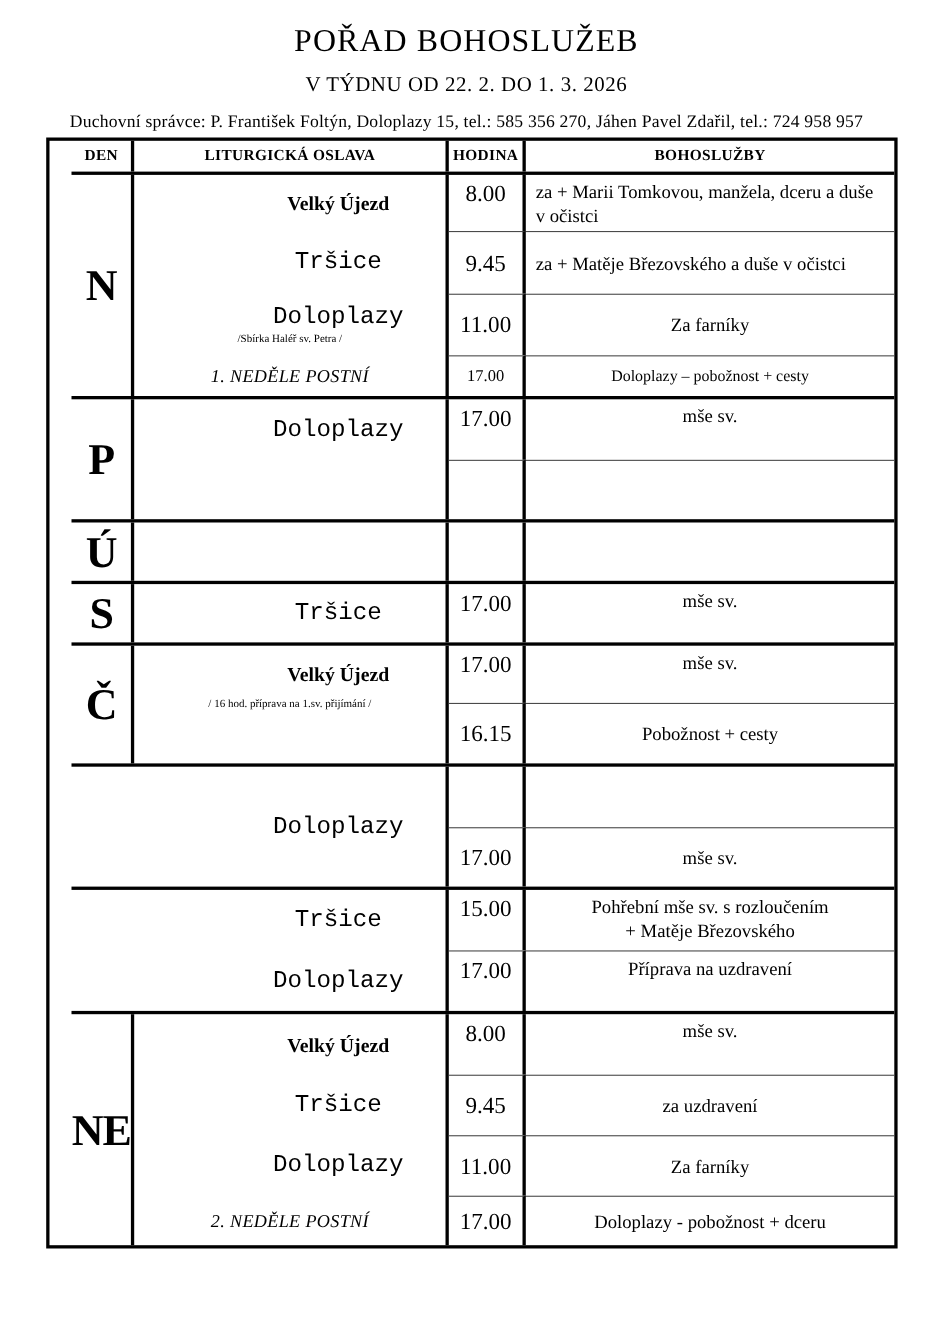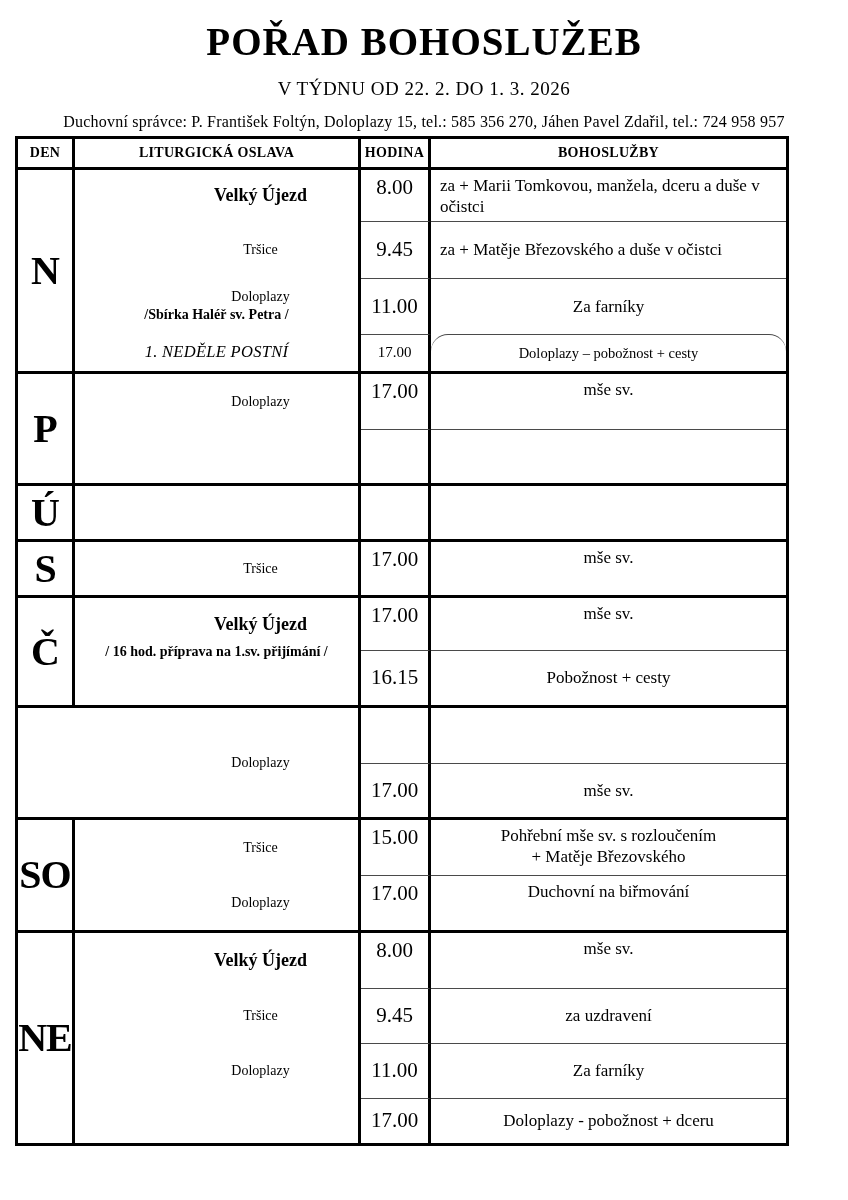--- a/index.html
+++ b/index.html
@@ -2,49 +2,50 @@
 <html><head>
 <meta charset="utf-8">
 <style>
   html,body { margin:0; padding:0; background:#ffffff; }
   body {
     width:848px; height:1200px; overflow:hidden;
     font-family:"Liberation Serif","DejaVu Serif",serif;
     color:#000;
   }
   .header-area { text-align:center; padding-top:22px; }
-  .doc-title { font-size:39px; font-weight:700; letter-spacing:1px; line-height:1.05; }
+  .doc-title { font-size:29px; font-weight:400; letter-spacing:1px; line-height:1.05; }
   .doc-subtitle { font-size:19px; margin-top:15px; letter-spacing:0.5px; }
   .doc-admin { font-size:16px; margin-top:13px; letter-spacing:0.2px; }
 
   .schedule-table {
-    width:774px; margin:5px 0 0 15px;
+    width:774px; margin:5px 0 0 42px;
     border:3px solid #000; box-sizing:border-box;
     background:#fff;
+    padding-left:20px;
   }
   .grid-row { display:grid; grid-template-columns:57px 286px 70px 1fr; }
   .thead-row { height:28px; }
   .th-cell {
     font-weight:bold; font-size:14px;
     display:flex; align-items:center; justify-content:center;
     letter-spacing:0.3px;
   }
   .vline { border-right:3px solid #000; }
   .day-block { border-top:3px solid #000; }
 
   .day-letter {
     grid-column:1; font-weight:bold; font-size:40px; letter-spacing:-1px;
     display:flex; align-items:center; justify-content:center;
   }
   .lit-cell { grid-column:2; display:grid; }
   .lbl-group { display:flex; flex-direction:column; justify-content:center; }
   .lbl { text-align:center; line-height:1.25; }
-  .lbl.place       { font-size:14px; transform:translateX(44px); }
+  .lbl.place       { font-size:22px; transform:translateX(44px);font-family:Liberation Mono, monospace; }
   .lbl.place-bold  { font-size:18px; font-weight:bold; transform:translateX(44px); }
-  .lbl.note        { font-size:14px;font-weight:bold; }
+  .lbl.note        { font-size:10px; }
   .lbl.feast       { font-size:16.5px; font-style:italic; letter-spacing:0.3px; }
 
   .time-cell {
     grid-column:3; font-size:21px;
     display:flex; align-items:center; justify-content:center;
     box-sizing:border-box;
     text-align:right;
   }
   .svc-cell {
     grid-column:4; font-size:17px; text-align:center; line-height:1.25;
@@ -91,21 +92,21 @@
             <div class="lbl feast">1. NEDĚLE POSTNÍ</div>
           </div>
         </div>
         <div class="time-cell vline valign-top" style="grid-row: 1;">8.00</div>
         <div class="svc-cell valign-top align-left" style="grid-row: 1;">za + Marii Tomkovou, manžela, dceru a duše v očistci</div>
         <div class="time-cell vline rowline" style="grid-row: 2;">9.45</div>
         <div class="svc-cell rowline align-left" style="grid-row: 2;">za + Matěje Březovského a duše v očistci</div>
         <div class="time-cell vline rowline" style="grid-row: 3;">11.00</div>
         <div class="svc-cell rowline" style="grid-row: 3;">Za farníky</div>
         <div class="time-cell vline rowline small-txt" style="grid-row: 4;">17.00</div>
-        <div class="svc-cell rowline small-txt" style="grid-row: 4; border-radius: 17px;">Doloplazy – pobožnost + cesty</div>
+        <div class="svc-cell rowline small-txt" style="grid-row: 4;">Doloplazy – pobožnost + cesty</div>
       </div>
       <div class="grid-row day-block" style="grid-template-rows: 55px 54px;">
         <div class="day-letter vline" style="grid-row: 1 / 3;">P</div>
         <div class="lit-cell vline" style="grid-row: 1 / 3; grid-template-rows: 55px 54px;">
           <div class="lbl-group" style="grid-area: 1 / 1 / span 1;">
             <div class="lbl place">Doloplazy</div>
           </div>
         </div>
         <div class="time-cell vline valign-top" style="grid-row: 1;">17.00</div>
         <div class="svc-cell valign-top" style="grid-row: 1;">mše sv.</div>
@@ -148,46 +149,48 @@
           <div class="lbl-group" style="grid-area: 1 / 1 / span 2;">
             <div class="lbl place">Doloplazy</div>
           </div>
         </div>
         <div class="time-cell vline" style="grid-row: 1;"></div>
         <div class="svc-cell" style="grid-row: 1;"></div>
         <div class="time-cell vline rowline" style="grid-row: 2;">17.00</div>
         <div class="svc-cell rowline" style="grid-row: 2;">mše sv.</div>
       </div>
       <div class="grid-row day-block" style="grid-template-rows: 55px 55px;">
-        <div class="day-letter vline" style="grid-row: 1 / 3;">SO</div>
         <div class="lit-cell vline" style="grid-row: 1 / 3; grid-template-rows: 55px 55px;">
           <div class="lbl-group" style="grid-area: 1 / 1 / span 1;">
             <div class="lbl place">Tršice</div>
           </div>
           <div class="lbl-group" style="grid-area: 2 / 1 / span 1;">
             <div class="lbl place">Doloplazy</div>
           </div>
         </div>
         <div class="time-cell vline valign-top" style="grid-row: 1;">15.00</div>
         <div class="svc-cell valign-top" style="grid-row: 1;">Pohřební mše sv. s rozloučením
 + Matěje Březovského</div>
         <div class="time-cell vline rowline valign-top" style="grid-row: 2;">17.00</div>
-        <div class="svc-cell rowline valign-top" style="grid-row: 2;">Duchovní na biřmování</div>
+        <div class="svc-cell rowline valign-top" style="grid-row: 2;">Příprava na uzdravení</div>
       </div>
       <div class="grid-row day-block" style="grid-template-rows: 55px 55px 55px 45px;">
         <div class="day-letter vline" style="grid-row: 1 / 5;">NE</div>
         <div class="lit-cell vline" style="grid-row: 1 / 5; grid-template-rows: 55px 55px 55px 45px;">
           <div class="lbl-group" style="grid-area: 1 / 1 / span 1;">
             <div class="lbl place-bold">Velký Újezd</div>
           </div>
           <div class="lbl-group" style="grid-area: 2 / 1 / span 1;">
             <div class="lbl place">Tršice</div>
           </div>
           <div class="lbl-group" style="grid-area: 3 / 1 / span 1;">
             <div class="lbl place">Doloplazy</div>
+          </div>
+          <div class="lbl-group" style="grid-area: 4 / 1 / span 1;">
+            <div class="lbl feast">2. NEDĚLE POSTNÍ</div>
           </div>
         </div>
         <div class="time-cell vline valign-top" style="grid-row: 1;">8.00</div>
         <div class="svc-cell valign-top" style="grid-row: 1;">mše sv.</div>
         <div class="time-cell vline rowline" style="grid-row: 2;">9.45</div>
         <div class="svc-cell rowline" style="grid-row: 2;">za uzdravení</div>
         <div class="time-cell vline rowline" style="grid-row: 3;">11.00</div>
         <div class="svc-cell rowline" style="grid-row: 3;">Za farníky</div>
         <div class="time-cell vline rowline" style="grid-row: 4;">17.00</div>
         <div class="svc-cell rowline" style="grid-row: 4;">Doloplazy - pobožnost + dceru</div>

